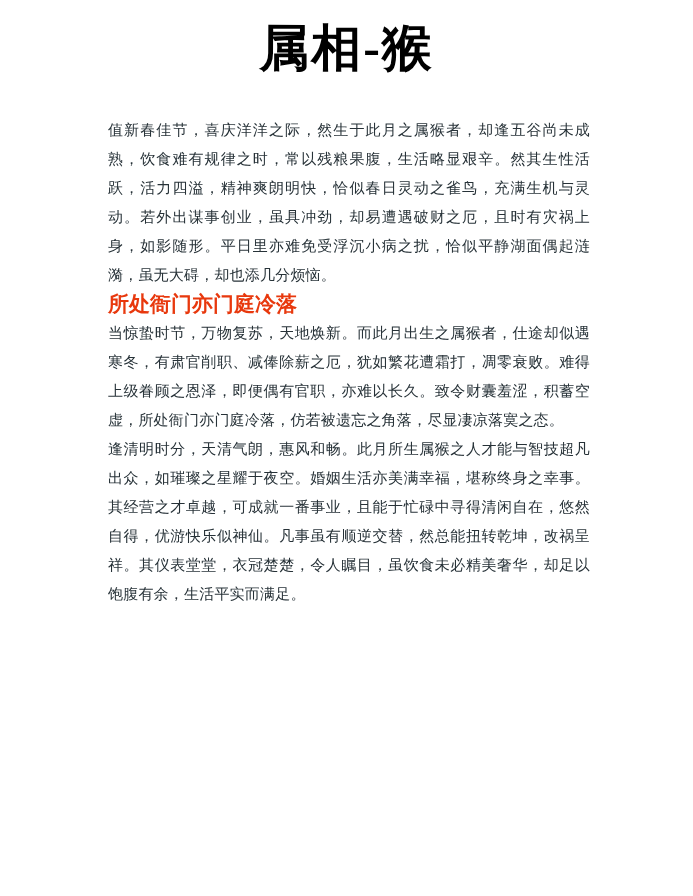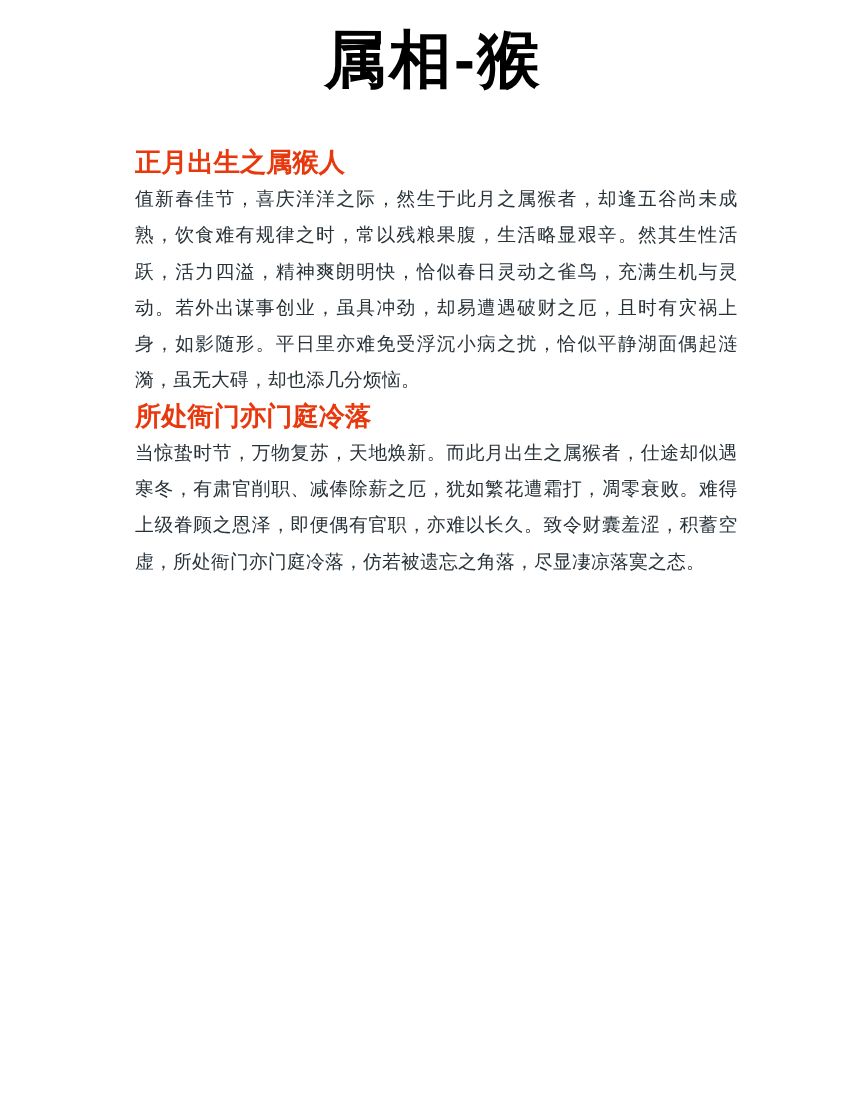--- a/index.html
+++ b/index.html
@@ -5,21 +5,21 @@
   html, body {
     margin: 0;
     padding: 0;
     background: #ffffff;
   }
   .page {
     position: relative;
     width: 693px;
     height: 896px;
     background: var(--bg, #ffffff);
-    font-family: Liberation Sans, sans-serif;
+    font-family: Liberation Serif, serif;
     overflow: hidden;
     box-sizing: border-box;
   }
   .title {
     margin: 0;
     padding-top: 22px;
     text-align: center;
     font-size: 50px;
     line-height: 52px;
     font-weight: 900;
@@ -50,26 +50,26 @@
 </style>
 </head>
 <body>
 
 <div class="page">
   <h1 class="title">属相-猴</h1>
 
   <div class="content">
 
     <section class="section">
-      <h2 class="heading">正月出生之属猴人</h2>
       <p class="body">值新春佳节，喜庆洋洋之际，然生于此月之属猴者，却逢五谷尚未成熟，饮食难有规律之时，常以残粮果腹，生活略显艰辛。然其生性活跃，活力四溢，精神爽朗明快，恰似春日灵动之雀鸟，充满生机与灵动。若外出谋事创业，虽具冲劲，却易遭遇破财之厄，且时有灾祸上身，如影随形。平日里亦难免受浮沉小病之扰，恰似平静湖面偶起涟漪，虽无大碍，却也添几分烦恼。</p>
     </section>
 
     <section class="section">
       <h2 class="heading">所处衙门亦门庭冷落</h2>
       <p class="body">当惊蛰时节，万物复苏，天地焕新。而此月出生之属猴者，仕途却似遇寒冬，有肃官削职、减俸除薪之厄，犹如繁花遭霜打，凋零衰败。难得上级眷顾之恩泽，即便偶有官职，亦难以长久。致令财囊羞涩，积蓄空虚，所处衙门亦门庭冷落，仿若被遗忘之角落，尽显凄凉落寞之态。</p>
     </section>
 
     <section class="section">
+      <p class="body">逢清明时分，天清气朗，惠风和畅。此月所生属猴之人才能与智技超凡出众，如璀璨之星耀于夜空。婚姻生活亦美满幸福，堪称终身之幸事。其经营之才卓越，可成就一番事业，且能于忙碌中寻得清闲自在，悠然自得，优游快乐似神仙。凡事虽有顺逆交替，然总能扭转乾坤，改祸呈祥。其仪表堂堂，衣冠楚楚，令人瞩目，虽饮食未必精美奢华，却足以饱腹有余，生活平实而满足。</p>
     </section>
 
   </div>
 </div>
 
 </body></html>

